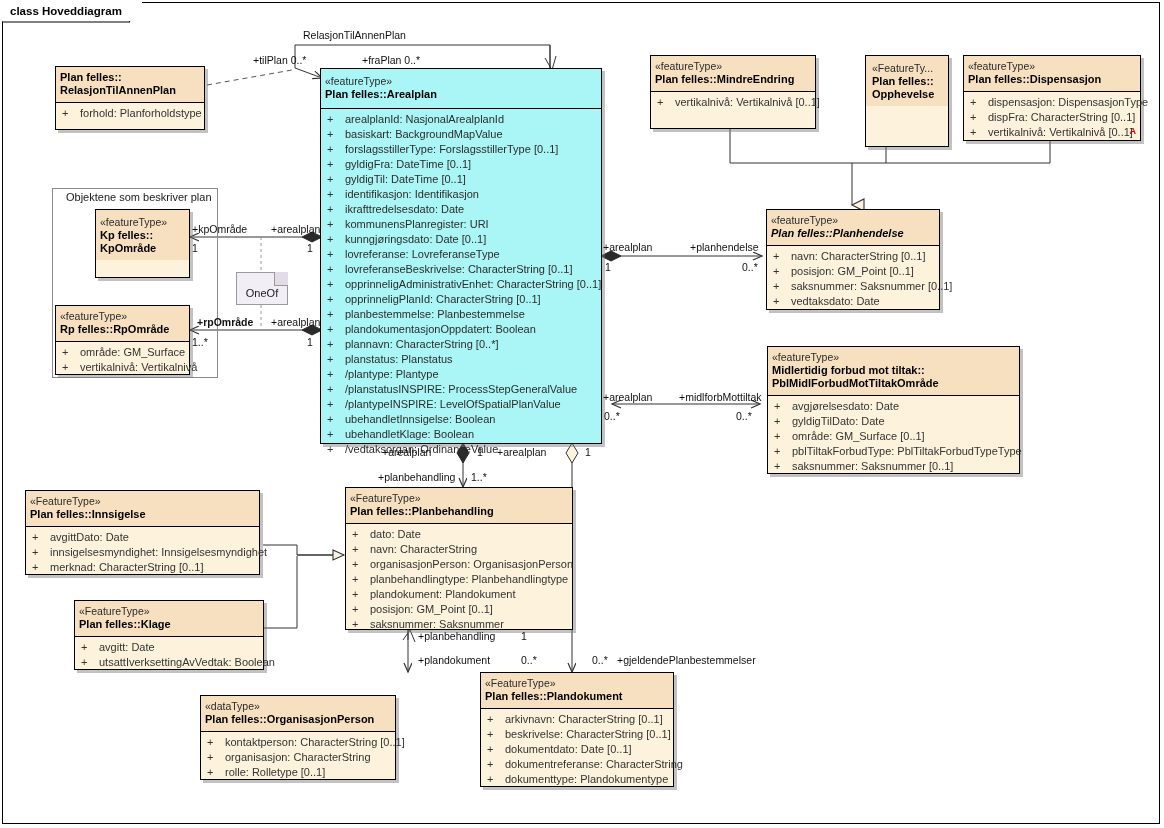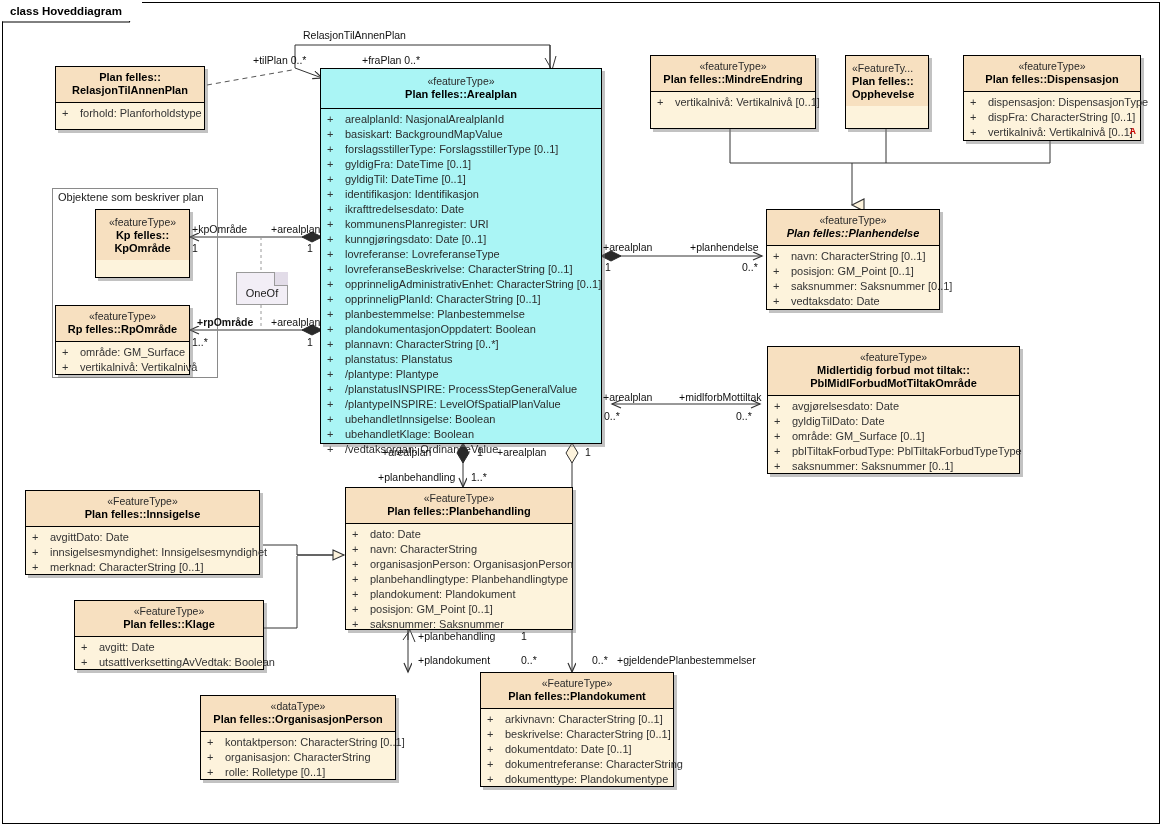--- a/index.html
+++ b/index.html
@@ -60,21 +60,21 @@
     box-sizing: border-box;
     border: 1px solid #000;
     background: #fdf3dc;
     box-shadow: 3px 3px 0 0 rgba(120,120,120,0.45);
     font-size: 11px;
     color: #1a1a1a;
   }
   .cls .hdr {
     background: #f7e0c0;
     padding: 4px 4px 5px 4px;
-    text-align: center;
+    text-align: left;
     line-height: 13px;
   }
   .cls .hdr .stereo {
     display: block;
     font-weight: normal;
     font-size: 10.5px;
     color: #2a2a2a;
   }
   .cls .hdr .nm {
     display: block;
@@ -222,21 +222,21 @@
     <line x1="408" y1="630" x2="408" y2="672" stroke="#333" stroke-width="1" marker-end="url(#openarrow)"></line>
     <line x1="408" y1="630" x2="408" y2="640" stroke="#333" stroke-width="1"></line>
     <path d="M403,640 L410,630 L415,642" fill="none" stroke="#333" stroke-width="1"></path>
 
     <polyline points="263,545 297,545 297,555 340,555" fill="none" stroke="#333" stroke-width="1"></polyline>
     <polyline points="263,628 297,628 297,556" fill="none" stroke="#333" stroke-width="1"></polyline>
     <line x1="297" y1="555" x2="344" y2="555" stroke="#333" stroke-width="1" marker-end="url(#gen)"></line>
   </svg>
 
   <div class="boundary" style="left:52px; top:188px; width:166px; height:190px;"></div>
-  <div class="boundary-label" style="left:58px; top:191px;">Objektene som beskriver plan</div>
+  <div class="boundary-label" style="left:66px; top:191px;">Objektene som beskriver plan</div>
 
   <div class="note" style="left:236px; top:272px; width:52px; height:33px;">
     <div class="fold"></div>
     <div class="note-txt">OneOf</div>
   </div>
 
   <div class="cls" style="left:55px; top:66px; width:150px; height:64px;">
     <div class="hdr">
       <span class="nm">Plan felles::</span>
       <span class="nm">RelasjonTilAnnenPlan</span>
@@ -284,21 +284,21 @@
     <div class="hdr">
       <span class="stereo">«featureType»</span>
       <span class="nm">Plan felles::MindreEndring</span>
     </div>
     <div class="sep"></div>
     <div class="attrs">
       <span class="attr"><span class="vis">+</span><span>vertikalnivå: Vertikalnivå [0..1]</span></span>
     </div>
   </div>
 
-  <div class="cls" style="left:845px; top:55px; width:84px; height:74px;">
+  <div class="cls" style="left:865px; top:55px; width:84px; height:92px;">
     <div class="hdr" style="text-align:left; padding-left:6px; padding-top:6px;">
       <span class="stereo">«FeatureTy...</span>
       <span class="nm">Plan felles::</span>
       <span class="nm">Opphevelse</span>
     </div>
   </div>
 
   <div class="cls" style="left:963px; top:55px; width:178px; height:86px;">
     <div class="hdr">
       <span class="stereo">«featureType»</span>

